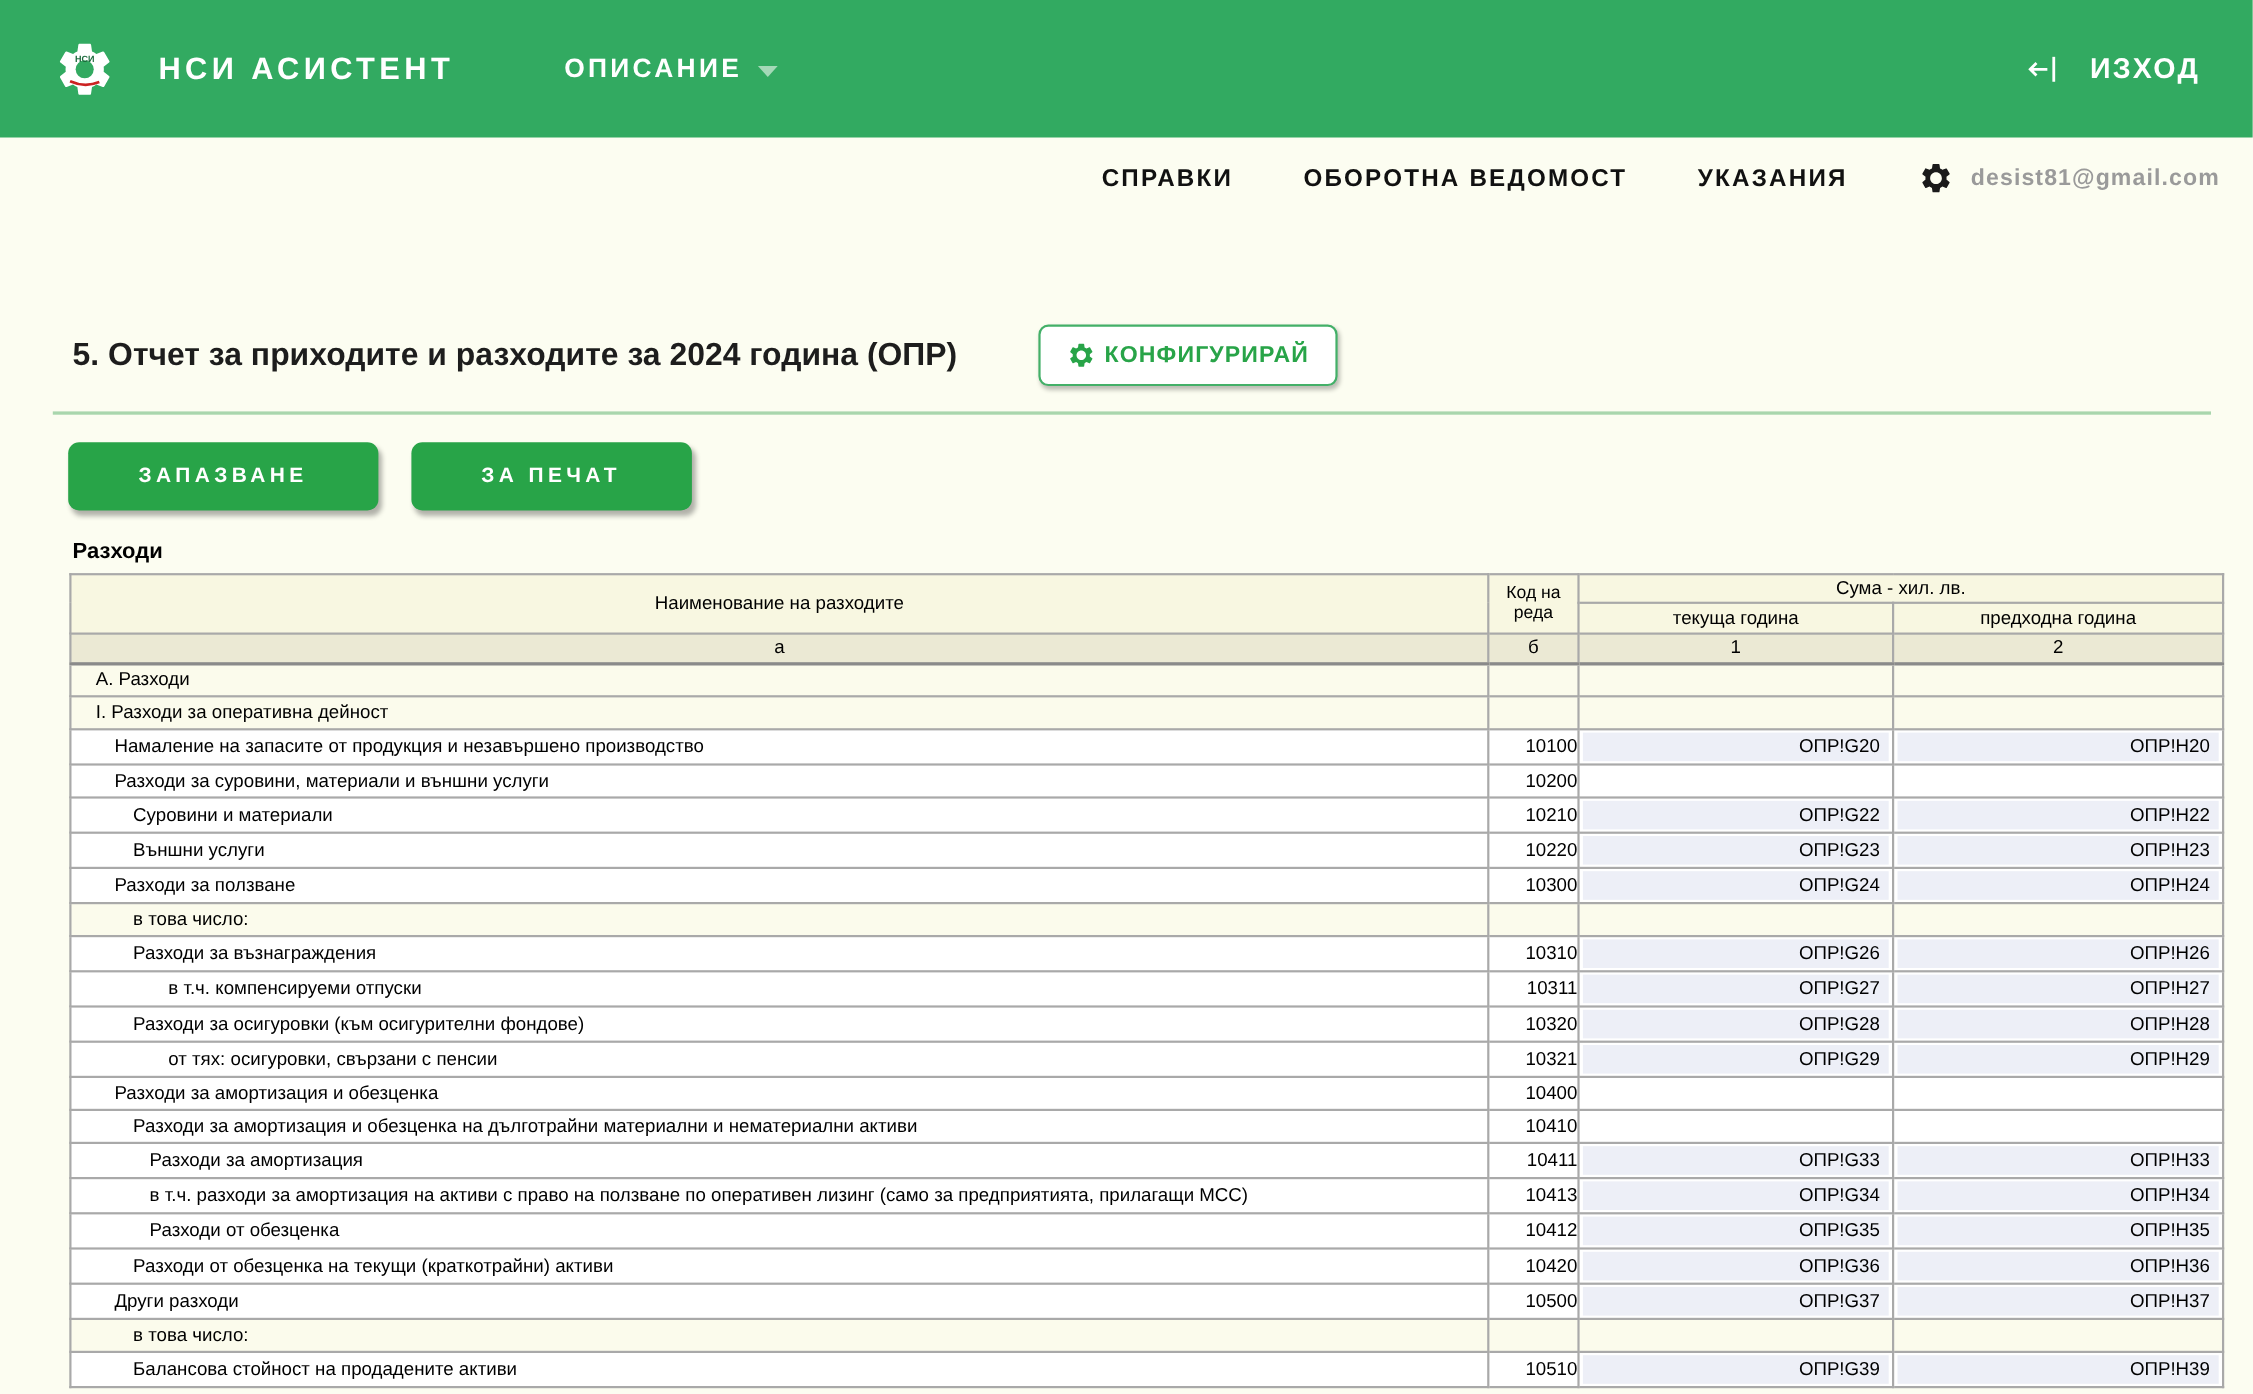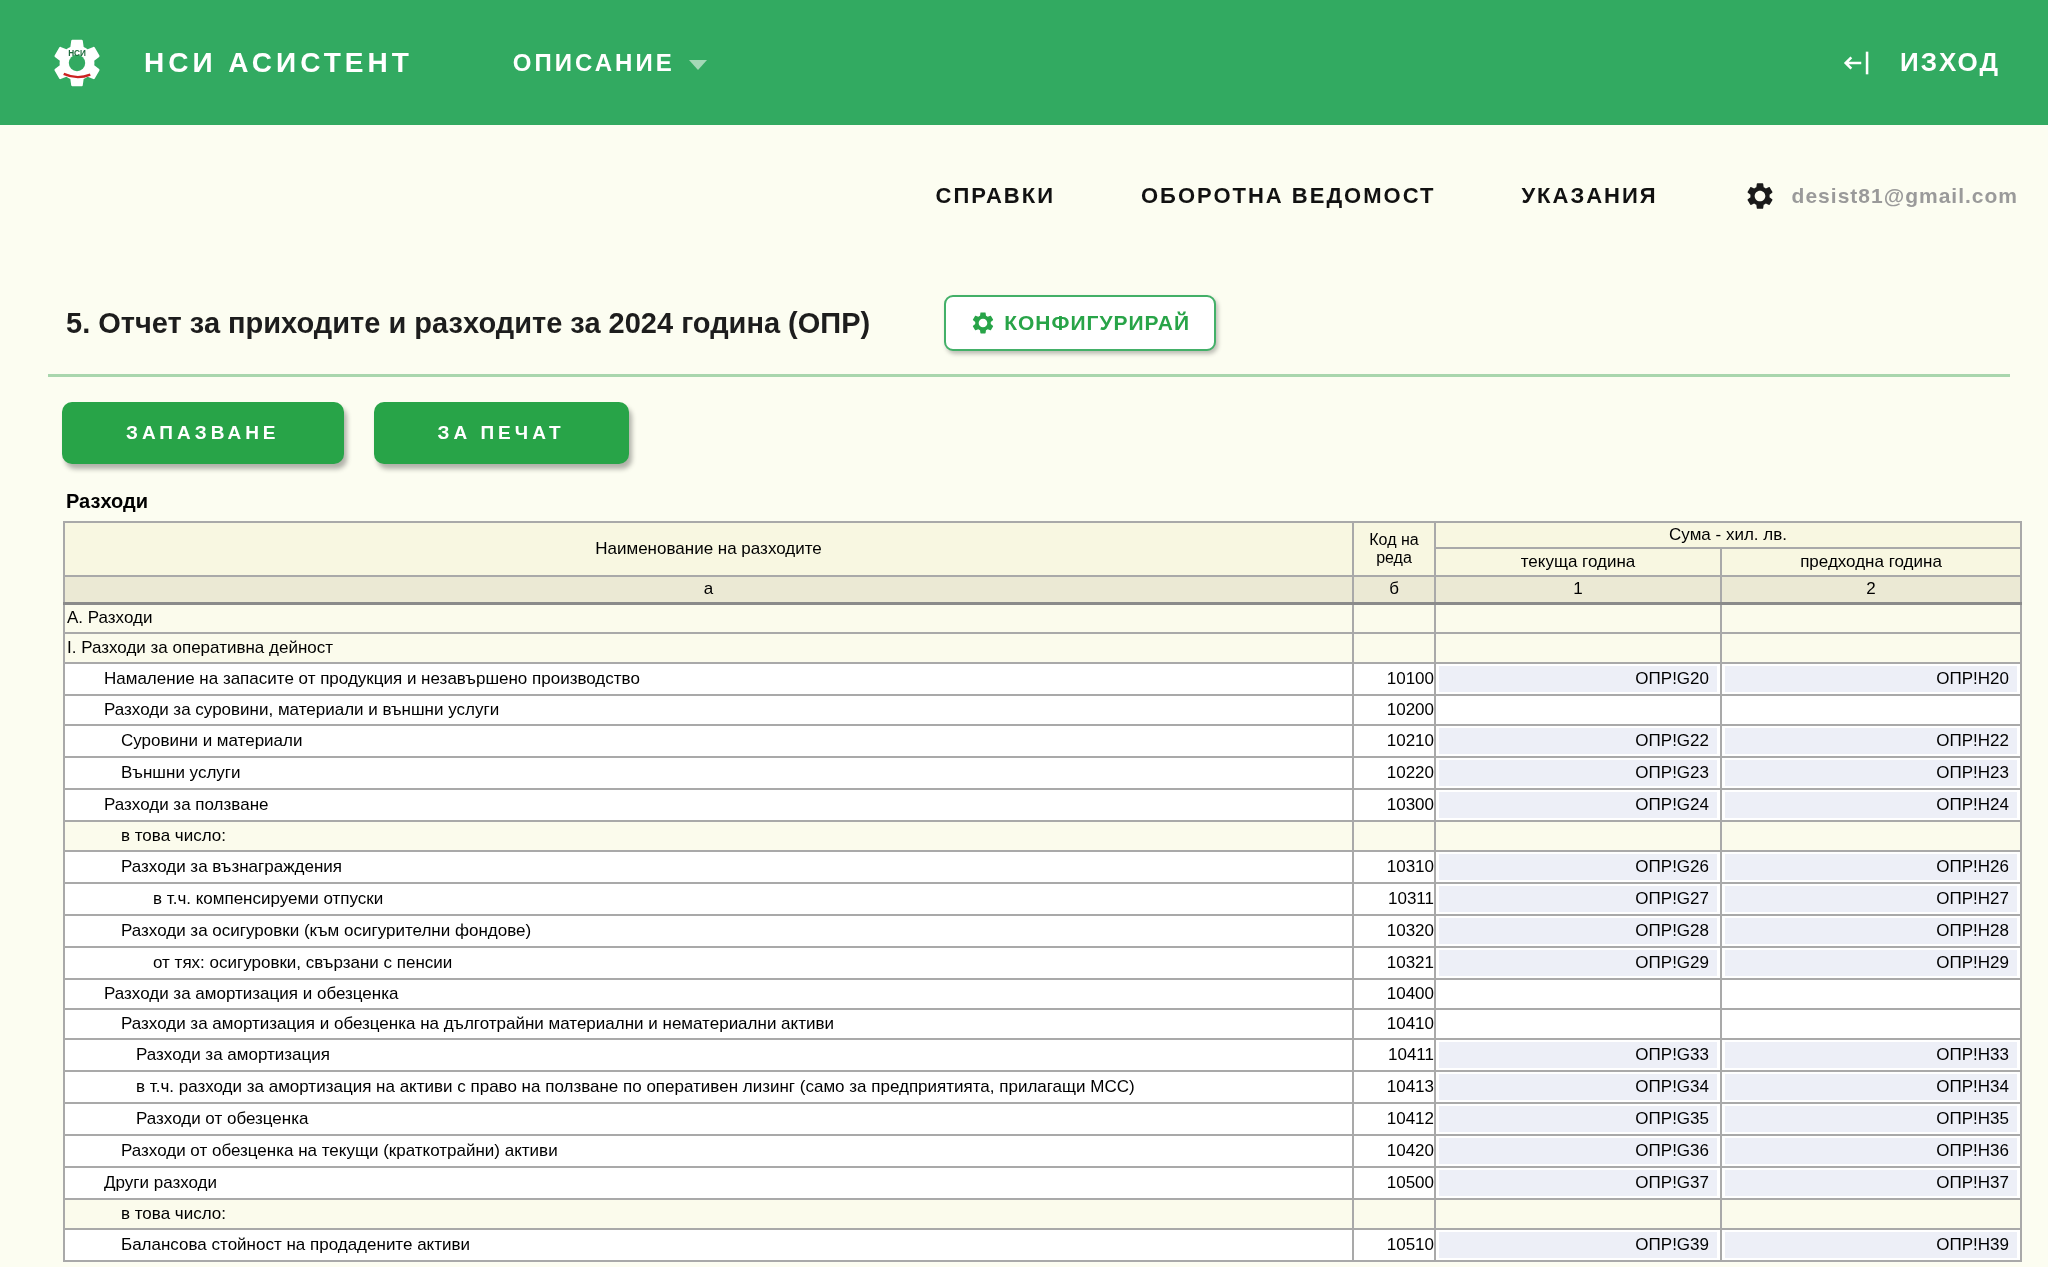--- a/index.html
+++ b/index.html
@@ -30,22 +30,22 @@
   }
   .nav-spacer { flex:1; }
   .logout {
     display:flex; align-items:center; gap:26px; color:#fff;
     font-size:26px; font-weight:bold; letter-spacing:2px; cursor:pointer;
   }
   .logout svg { display:block; }
 
   
   .subnav {
-    position:absolute; top:170px; left:0; right:30px; height:52px;
-    display:flex; align-items:center; justify-content:flex-end; gap:86px;
+    position:absolute; top:136px; left:0; right:30px; height:52px;
+    display:flex; align-items:center; justify-content:flex-end; gap:64px;
   }
   .subnav-link {
     font-size:22px; font-weight:bold; letter-spacing:2px; color:#111; cursor:pointer;
   }
   .account { display:flex; align-items:center; gap:16px; cursor:pointer; }
   .account-email {
     font-size:21px; font-weight:bold; letter-spacing:1px; color:var(--email-gray,#9a9a9a);
   }
 
   
@@ -86,21 +86,21 @@
   th, td { border:2px solid #a9a9a9; }
   thead th { background:var(--header-beige,#f8f7e1); font-weight:normal; text-align:center; }
   th.sum-h   { height:26px; }
   th.year-h  { height:28px; }
   th.code-h  { font-size:16px; line-height:1.15; }
   tr.abc-row th { background:var(--subheader-beige,#ebe9d4); height:27px; border-bottom:3px solid #8a8a8a; }
   tbody td { height:30px; background:#fff; }
   tr.section-row td { background:var(--section-bg,#fbfbec); }
   td.name-cell { text-align:left; }
   td.code-cell { text-align:right; }
-  .i0 { padding-left:2px; }  .i1 { padding-left:39px; }
+  .i0 { padding-left:22px; }  .i1 { padding-left:39px; }
   .i2 { padding-left:56px; } .i3 { padding-left:71px; }
   .i4 { padding-left:88px; }
   .field {
     height:26px; margin:2px 3px; background:var(--field-lavender,#edeff7);
     display:flex; align-items:center; justify-content:flex-end;
     padding-right:8px; cursor:text;
   }
 </style>
 </head>
 <body>

